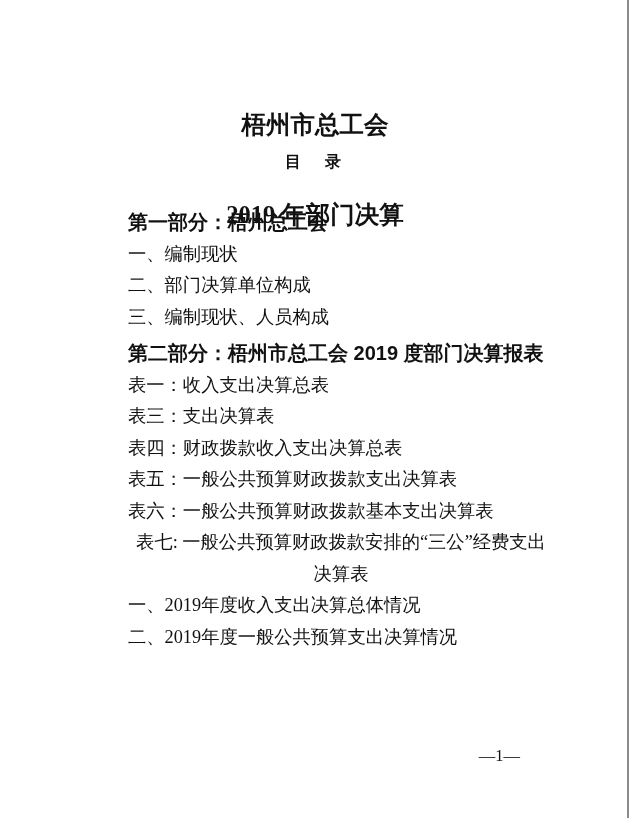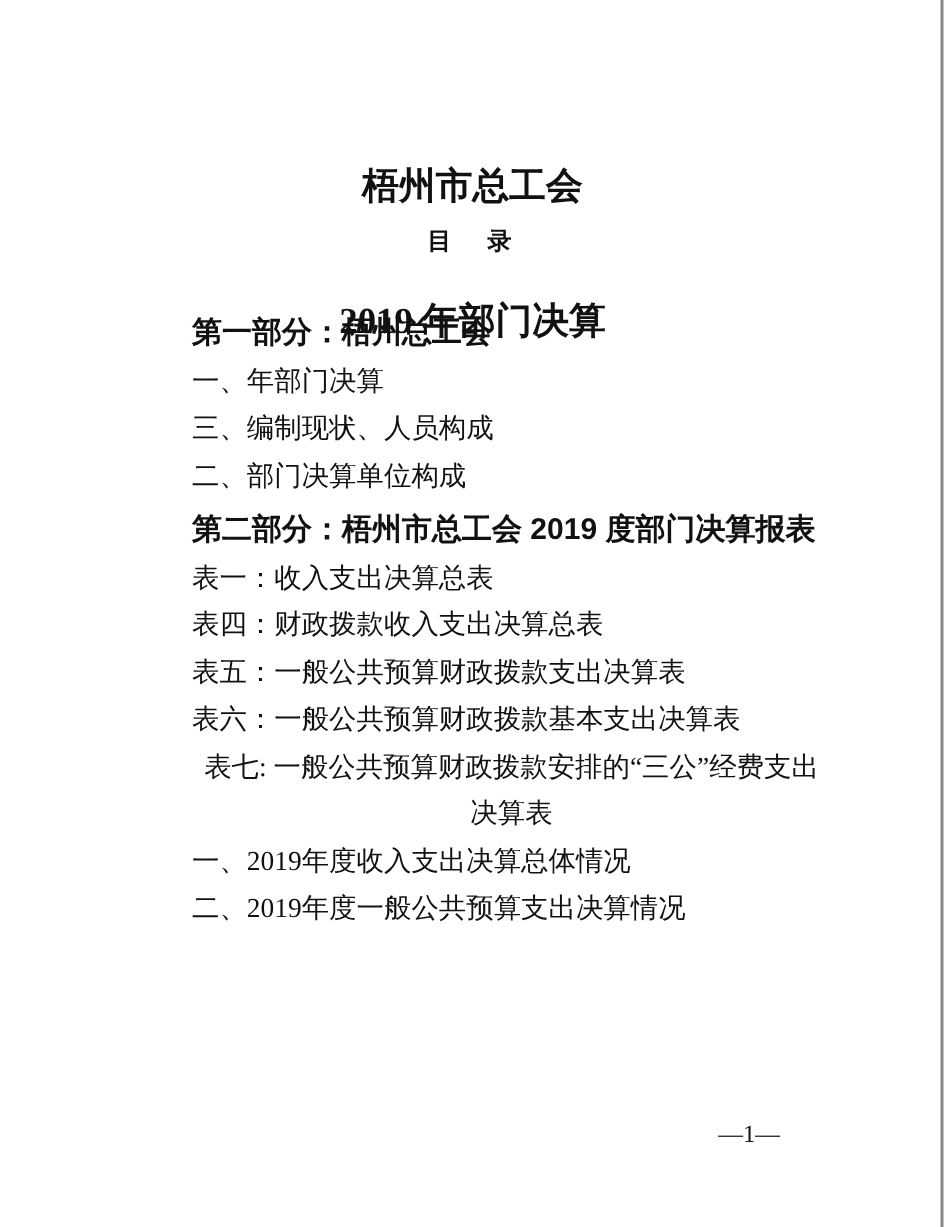--- a/index.html
+++ b/index.html
@@ -95,26 +95,27 @@
   <div class="doc-title">
     <div>梧州市总工会</div>
     <div>2019 年部门决算</div>
   </div>
 
   <div class="toc-label">目　录</div>
 
   <div class="toc">
 
     <div class="sec-heading">第一部分：梧州总工会</div>
-    <div class="item">一、年部门决算</div>
+    <div class="item">一、编制现状</div>
+    <div class="item">二、部门决算单位构成</div>
     <div class="item">三、编制现状、人员构成</div>
-    <div class="item">二、部门决算单位构成</div>
 
     <div class="sec-heading sec-gap">第二部分：梧州市总工会 2019 度部门决算报表</div>
     <div class="item">表一：收入支出决算总表</div>
+    <div class="item">表三：支出决算表</div>
     <div class="item">表四：财政拨款收入支出决算总表</div>
     <div class="item">表五：一般公共预算财政拨款支出决算表</div>
     <div class="item">表六：一般公共预算财政拨款基本支出决算表</div>
     <div class="item indent">表七: 一般公共预算财政拨款安排的“三公”经费支出
 决算表</div>
 
     <div class="item">一、2019年度收入支出决算总体情况</div>
     <div class="item">二、2019年度一般公共预算支出决算情况</div>
 
   </div>

